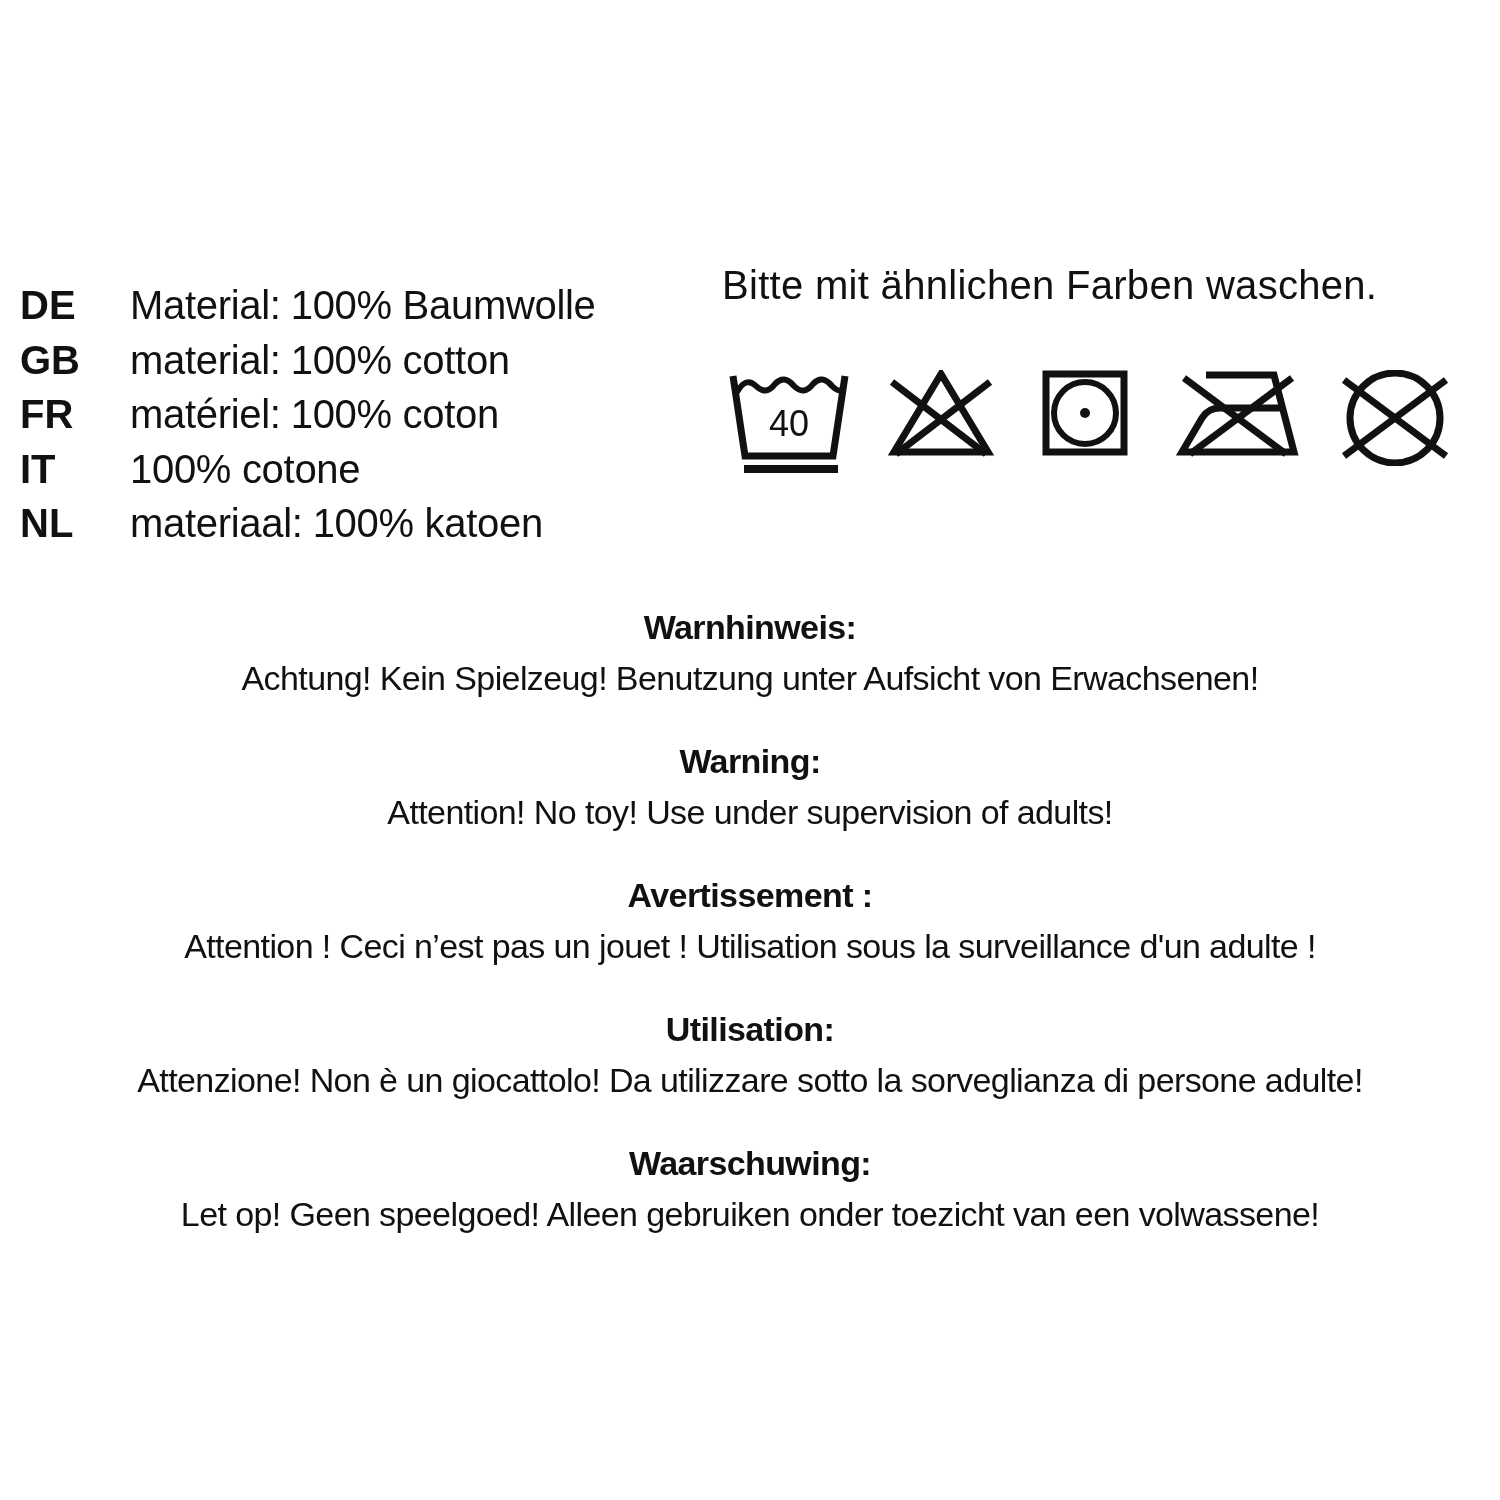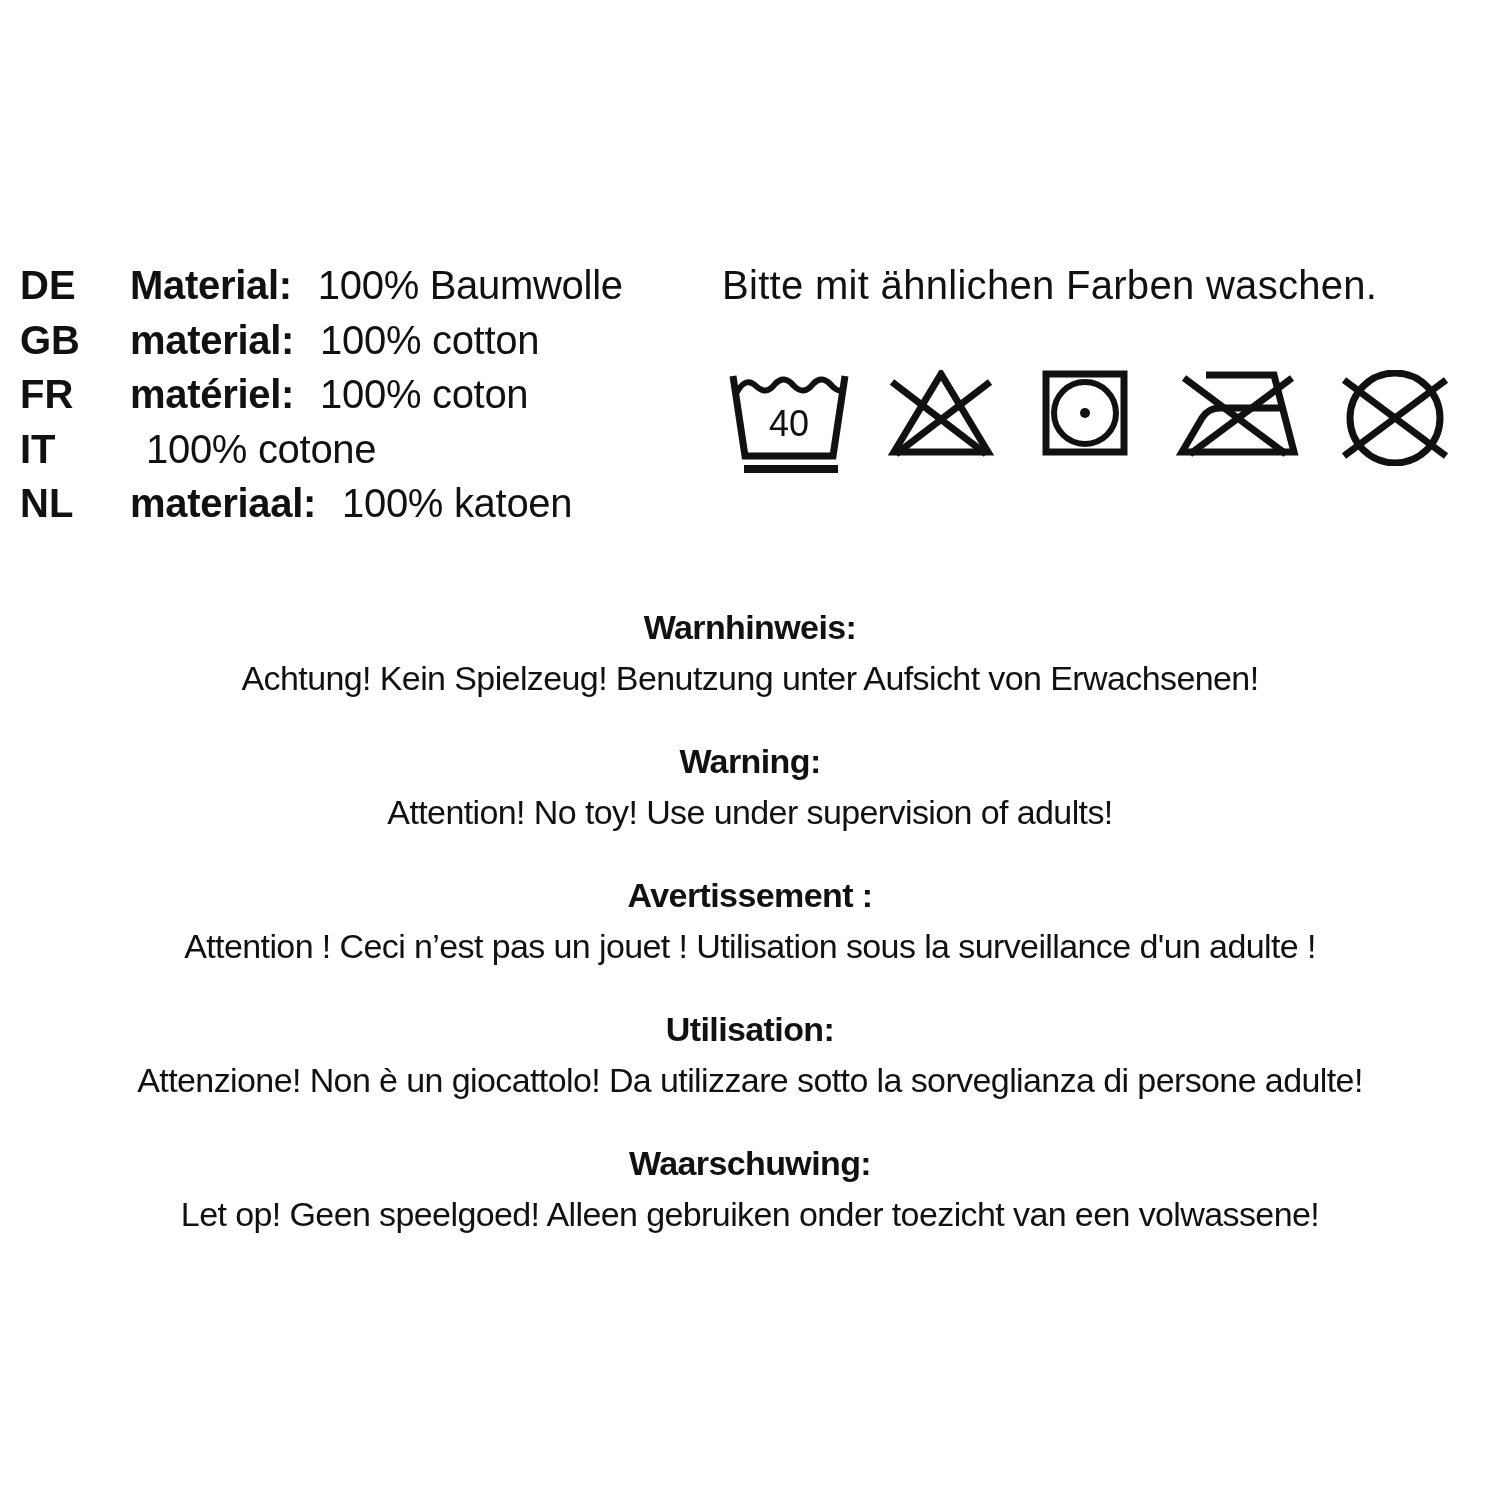--- a/index.html
+++ b/index.html
@@ -28,28 +28,28 @@
       height: 54.5px;
       font-size: 40px;
       line-height: 54px;
       white-space: nowrap;
       letter-spacing: -0.3px;
     }
     .mat-code {
       width: 110px;
       font-weight: bold;
       letter-spacing: 0;
+      margin-top: 20px;
     }
     .mat-label {
-      font-weight: bold;
+      font-weight: normal;
       margin-right: 10px;
     }
     .mat-value {
       font-weight: normal;
-      margin-left: 16px;
     }
 
     
     .care {
       position: absolute;
       left: 722px;
       top: 258px;
       width: 770px;
     }
     .care-line {

